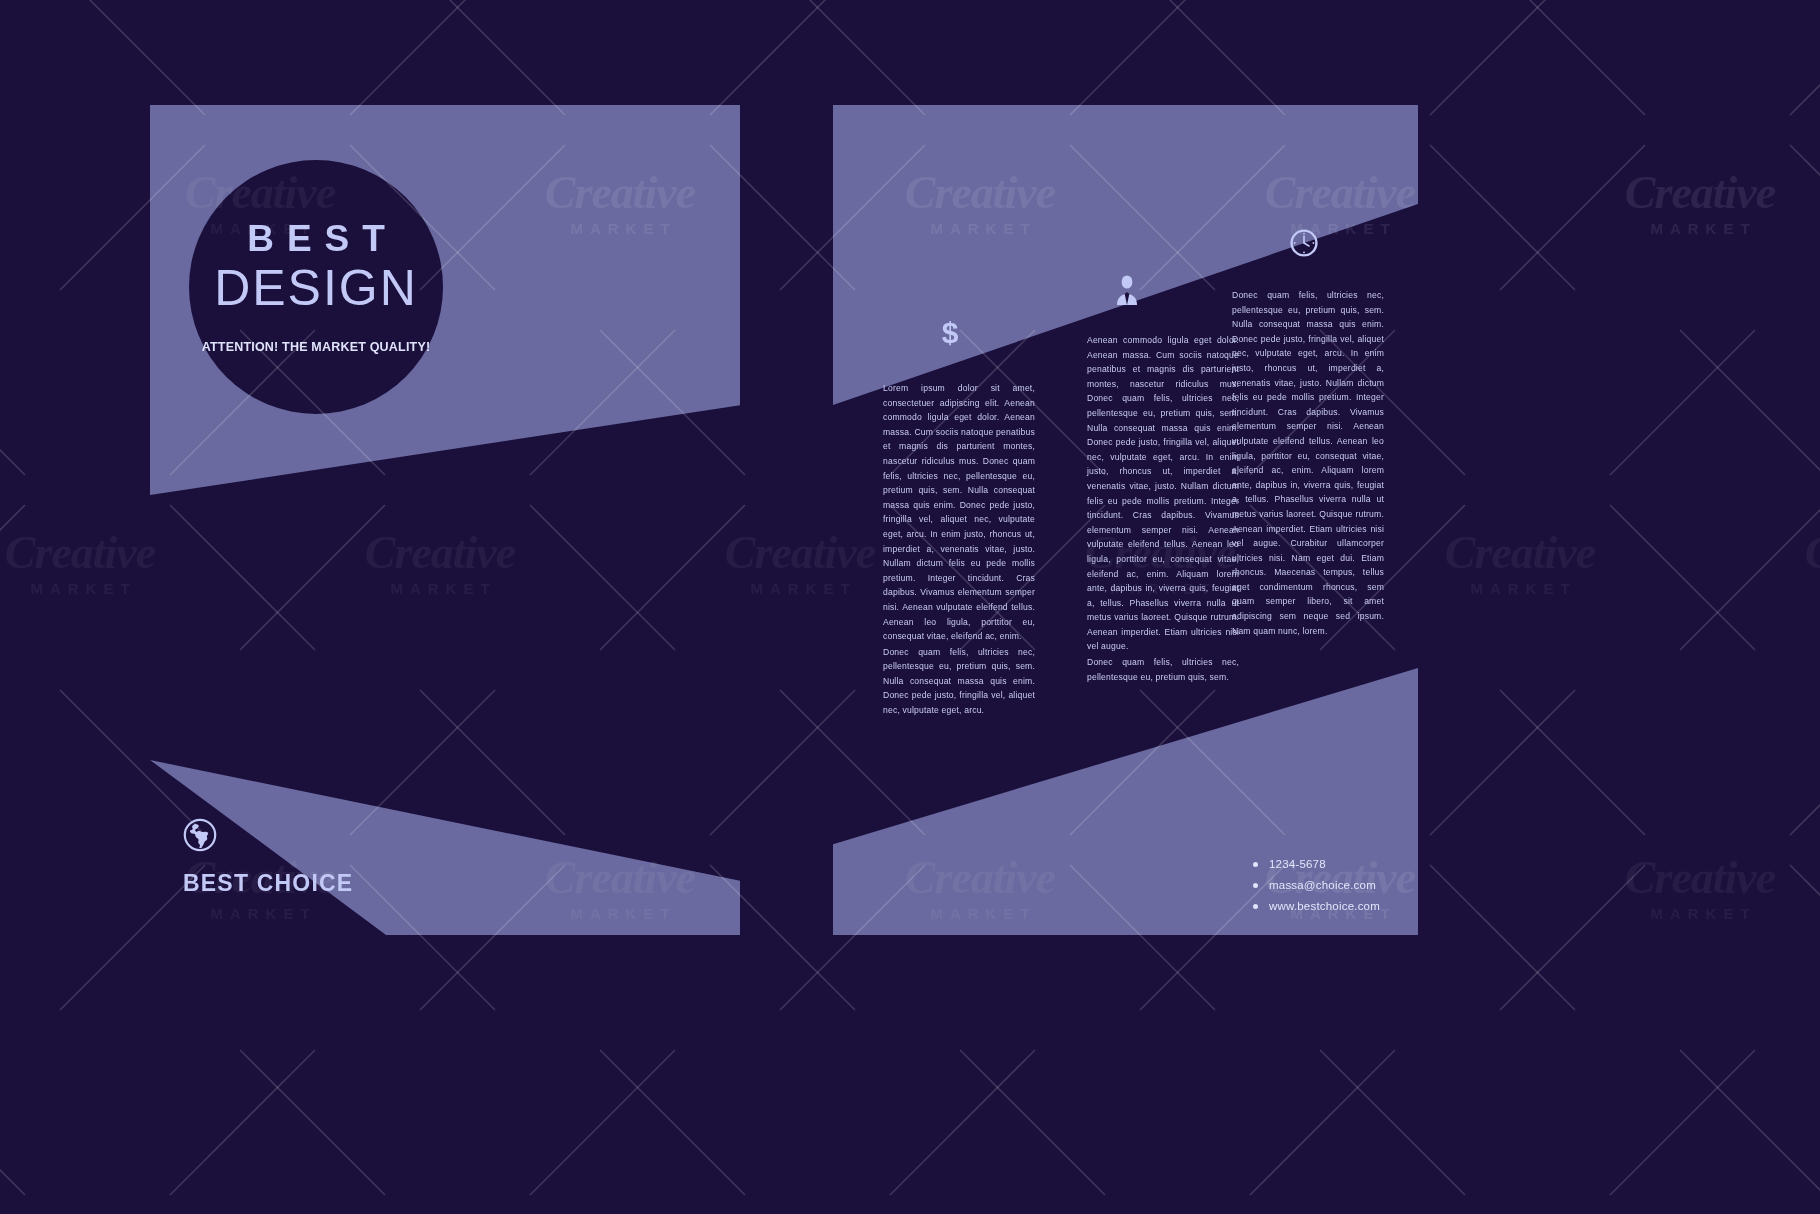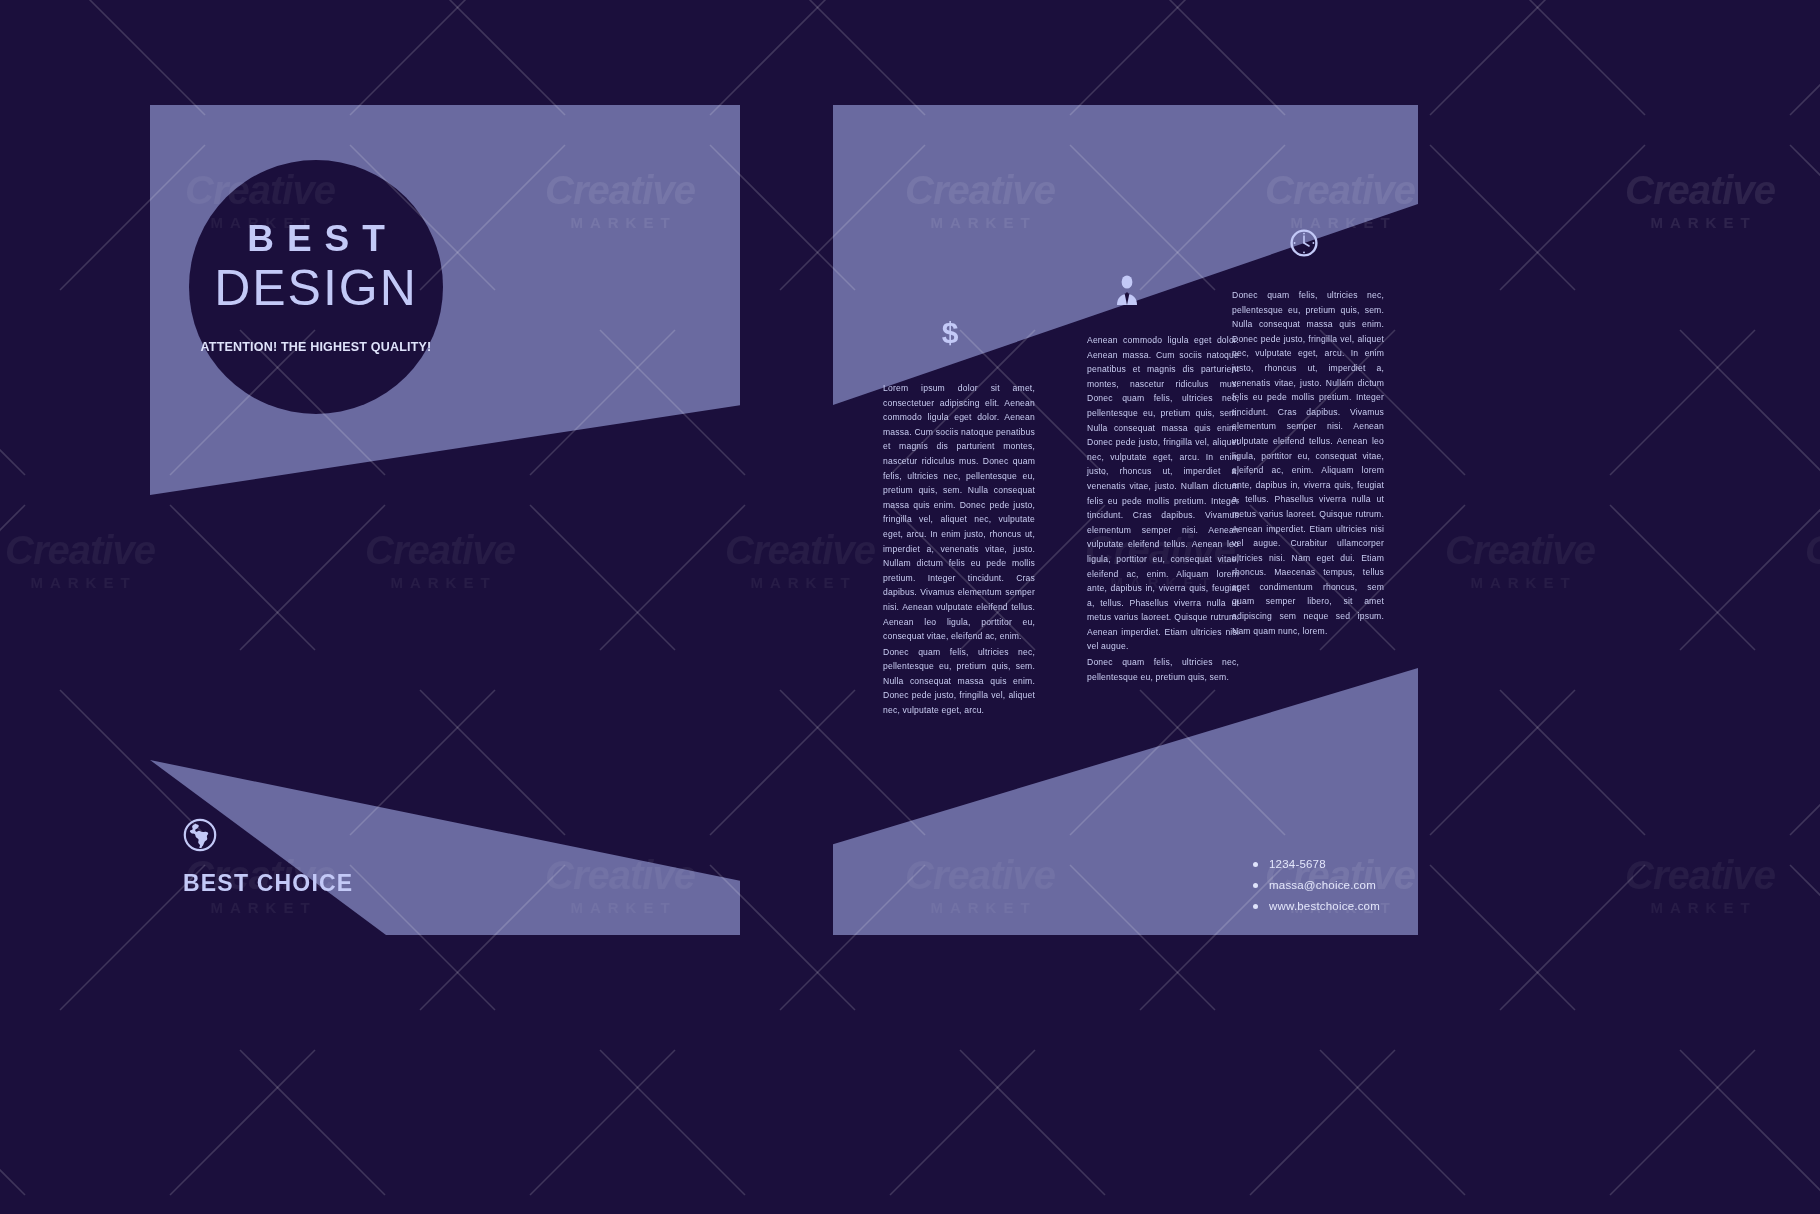--- a/index.html
+++ b/index.html
@@ -17,23 +17,23 @@
   .hairlines svg{display:block;width:1820px;height:1214px;}
 
   
   .wm{
     position:absolute;z-index:6;pointer-events:none;
     text-align:center;line-height:1;
     color:rgba(255,255,255,0.085);
     user-select:none;
   }
   .wm .wm-script{
-    font-family:Liberation Sans, sans-serif;
+    font-family:Liberation Serif, serif;
     font-style:italic;font-weight:700;
-    font-size:40px;letter-spacing:-1px;
+    font-size:46px;letter-spacing:-1px;
     display:block;
   }
   .wm .wm-sub{
     font-family:"Liberation Sans", sans-serif;
     font-size:15px;letter-spacing:7px;font-weight:700;
     display:block;margin-top:5px;padding-left:7px;
   }
   .wm.dark{color:rgba(255,255,255,0.055);}
 
   
@@ -157,21 +157,21 @@
 <body>
 
 <div id="stage">
 
   <div class="panel" id="left-top-shape"></div>
   <div class="panel" id="left-bottom-shape"></div>
 
   <div id="badge-circle">
     <div id="badge-best">BEST</div>
     <div id="badge-design">DESIGN</div>
-    <div id="badge-tagline">ATTENTION! THE HIGHEST QUALITY!</div>
+    <div id="badge-tagline">ATTENTION! THE MARKET QUALITY!</div>
   </div>
 
   <div id="best-choice-block">
     <span id="globe-icon">
       <svg width="34" height="34" viewBox="0 0 34 34">
         <circle cx="17" cy="17" r="15.2" fill="none" stroke="#c3c9f7" stroke-width="2.2"></circle>
         <path fill="#c3c9f7" d="M12.4 5.6c-.9 1.4-2.6 1.3-3.2 2.6-.5 1.2.9 1.9.4 3-.4.9-1.9.5-2.5 1.4-.6.9.3 2.1 1.3 2.6 1.1.6 2.4.2 3.3.9.9.7.6 2.1 1.2 3 .7 1 2.2 1.3 2.6 2.4.4 1-.5 2.1-.2 3.2.3 1 1.6 1.6 1.7 2.6.1.9-.8 1.7-.6 2.6.7.1 1.4.2 2.1.1.1-1.1 1-1.8 1.6-2.7.8-1.2.9-2.7 1.7-3.8.7-.9 2-1.2 2.4-2.3.4-1.1-.6-2.2-.3-3.3.2-.9 1.3-1.4 1.3-2.4 0-1.1-1.3-1.7-2.4-1.8-1.4-.2-2.8.5-4.1.2-1-.2-1.8-1.2-2.8-1.1-.8.1-1.4.9-2.2.9-.8 0-1.6-.7-1.5-1.5.1-1 1.4-1.4 2.2-2 .8-.6 1.6-1.6 1.3-2.6-.2-.8-1.2-1.1-2.1-1.3-.5-.1-1-.5-1.2-.7z"></path>
       </svg>
     </span>
     <div id="best-choice-label">BEST CHOICE</div>

